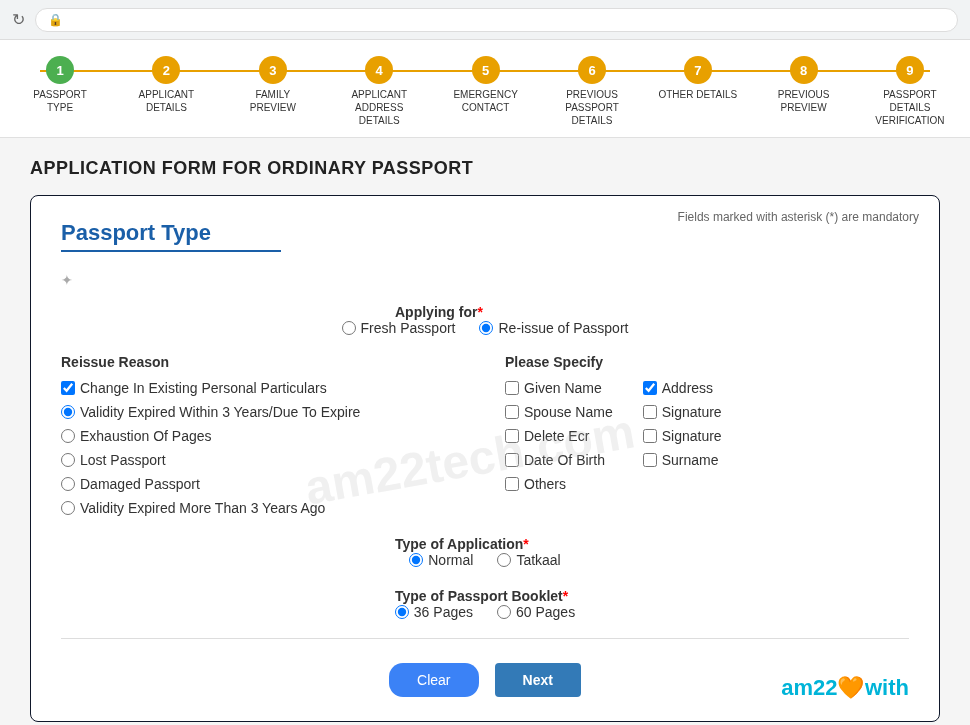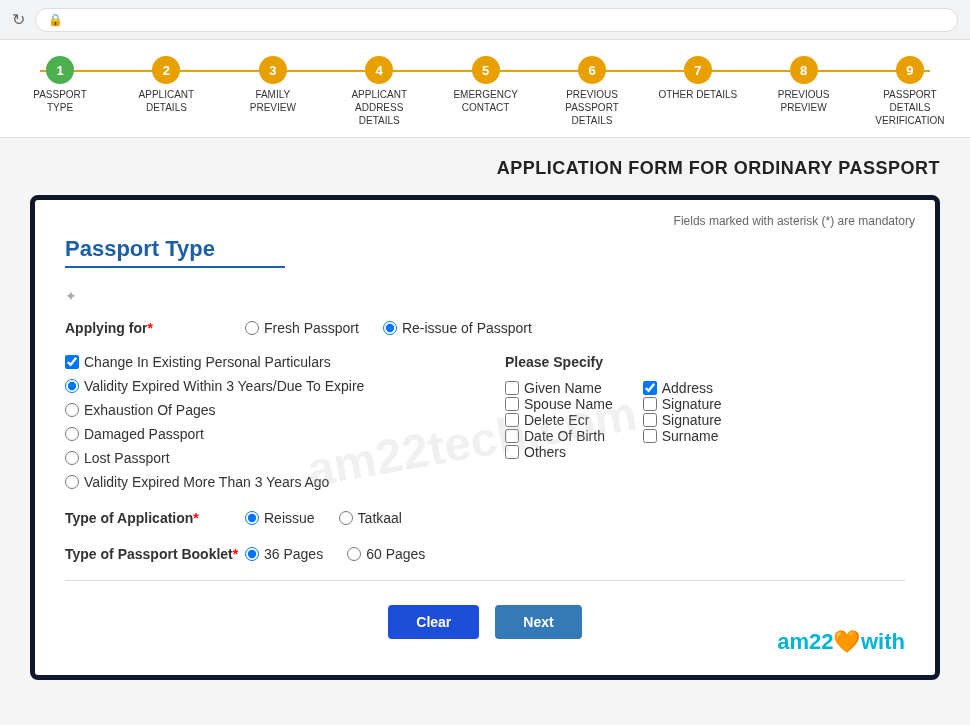--- a/index.html
+++ b/index.html
@@ -90,34 +90,34 @@
       max-width: 80px;
     }
 
     
     .main-content {
       padding: 20px 30px;
       background: #f5f5f5;
       min-height: calc(725px - 40px - 80px);
     }
     .page-title {
-      text-align: right;
+      text-align: left;
       font-size: 18px;
       font-weight: bold;
       margin-bottom: 16px;
       color: #222;
       letter-spacing: 0.5px;
     }
 
     
     .form-card {
       background: white;
-      border: 5px solid #0f172a;
+      border: 1px solid #0f172a;
       border-radius: 8px;
-      padding: 36px 30px;
+      padding: 24px 30px;
       position: relative;
     }
     .mandatory-note {
       position: absolute;
       top: 14px;
       right: 20px;
       font-size: 12px;
       color: #666;
     }
 
@@ -135,22 +135,23 @@
     }
     .section-icon {
       color: #aaa;
       font-size: 14px;
       margin-bottom: 14px;
     }
 
     
     .form-row {
       display: flex;
-      align-items: flex-end;
+      align-items: center;
       margin-bottom: 18px;
+      flex-direction: column;
     }
     .form-label {
       min-width: 180px;
       font-weight: bold;
       font-size: 14px;
       padding-top: 2px;
     }
     .form-label .required { color: red; }
     .form-controls {
       flex: 1;
@@ -195,38 +196,39 @@
     }
 
     
     .specify-cols {
       display: flex;
       gap: 30px;
     }
     .specify-col {
       display: flex;
       flex-direction: column;
+      gap: 8px;
     }
 
     
     .button-row {
       display: flex;
       justify-content: center;
       gap: 16px;
       margin-top: 24px;
     }
     .btn-clear {
-      background: #1d4ed8;
+      background: #3b82f6;
       color: white;
       border: none;
       padding: 9px 28px;
-      border-radius: 4px;
+      border-radius: 14px;
       font-size: 14px;
       cursor: pointer;
-      font-weight: bold;
+      font-weight: normal;
     }
     .btn-next {
       background: #337ab7;
       color: white;
       border: none;
       padding: 9px 28px;
       border-radius: 4px;
       font-size: 14px;
       cursor: pointer;
       font-weight: bold;
@@ -321,40 +323,41 @@
           <label class="radio-option">
             <input type="radio" name="applying_for" checked="" style="">
             <span>Re-issue of Passport</span>
           </label>
         </div>
       </div>
 
       <div class="two-col-section">
 
         <div class="col-section">
+          <div class="col-section-title">Reissue Reason</div>
           <div class="col-section-items">
             <label class="checkbox-option">
               <input type="checkbox" checked="" style="">
               <span>Change In Existing Personal Particulars</span>
             </label>
             <label class="radio-option">
               <input type="radio" name="reissue_reason" checked="" style="">
               <span>Validity Expired Within 3 Years/Due To Expire</span>
             </label>
             <label class="radio-option">
               <input type="radio" name="reissue_reason" style="">
               <span>Exhaustion Of Pages</span>
             </label>
             <label class="radio-option">
               <input type="radio" name="reissue_reason" style="">
-              <span>Damaged Passport</span>
+              <span>Lost Passport</span>
             </label>
             <label class="radio-option">
               <input type="radio" name="reissue_reason" style="">
-              <span>Lost Passport</span>
+              <span>Damaged Passport</span>
             </label>
             <label class="radio-option">
               <input type="radio" name="reissue_reason" style="">
               <span>Validity Expired More Than 3 Years Ago</span>
             </label>
           </div>
         </div>
 
         <div class="col-section">
           <div class="col-section-title">Please Specify</div>
@@ -405,21 +408,21 @@
         </div>
       </div>
 
       <div class="form-row">
         <div class="form-label">
           <span>Type of Application</span><span class="required">*</span>
         </div>
         <div class="form-controls">
           <label class="radio-option">
             <input type="radio" name="type_app" checked="" style="">
-            <span>Reissue</span>
+            <span>Normal</span>
           </label>
           <label class="radio-option">
             <input type="radio" name="type_app" style="">
             <span>Tatkaal</span>
           </label>
         </div>
       </div>
 
       <div class="form-row">
         <div class="form-label">

